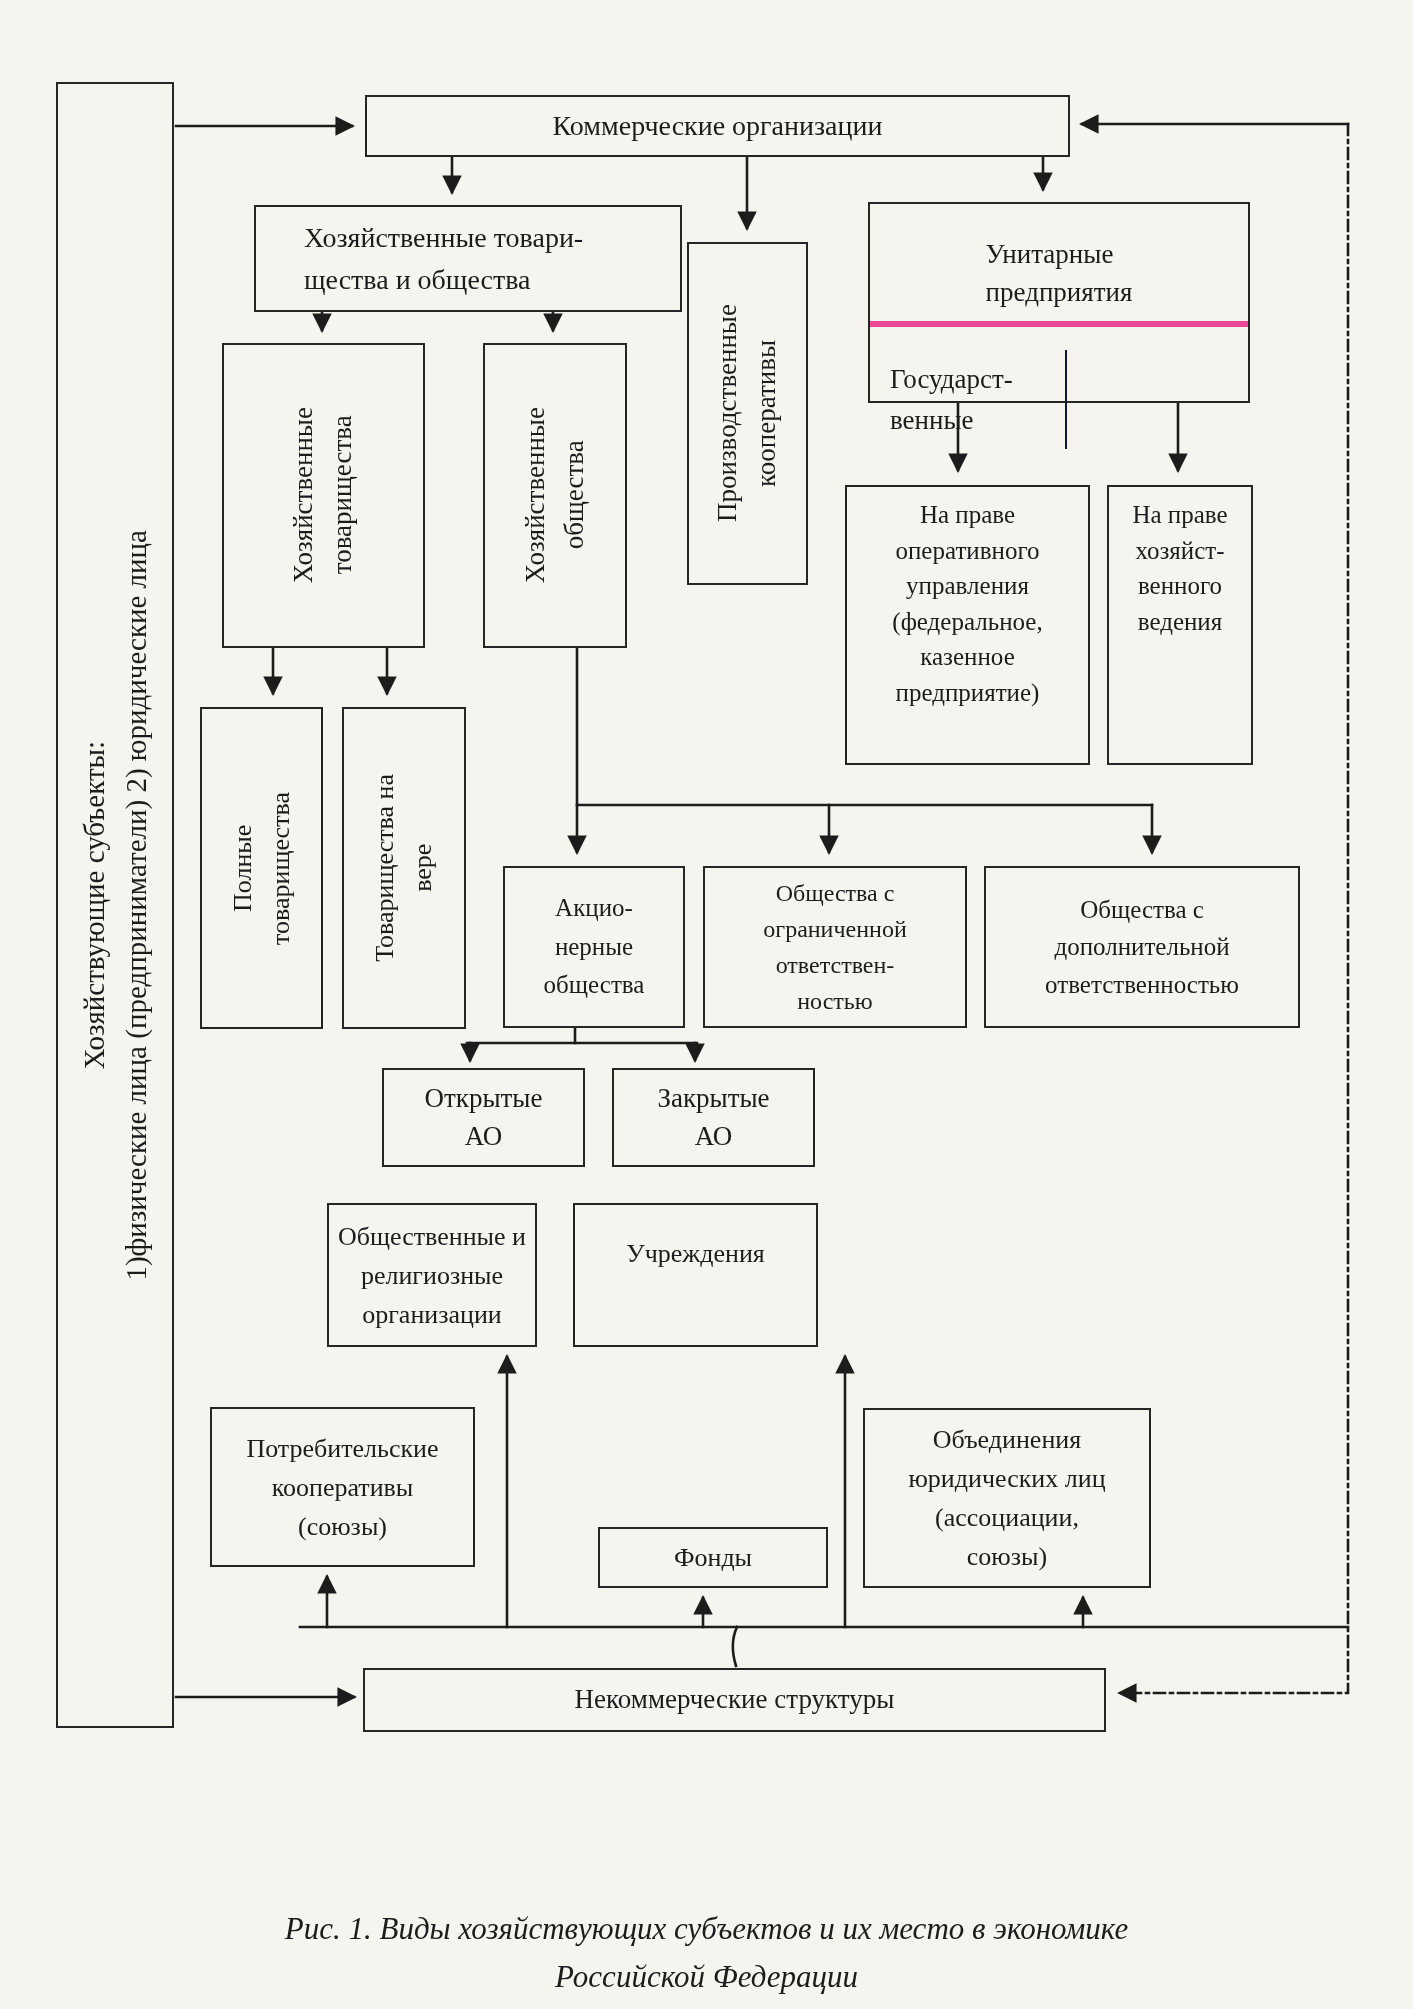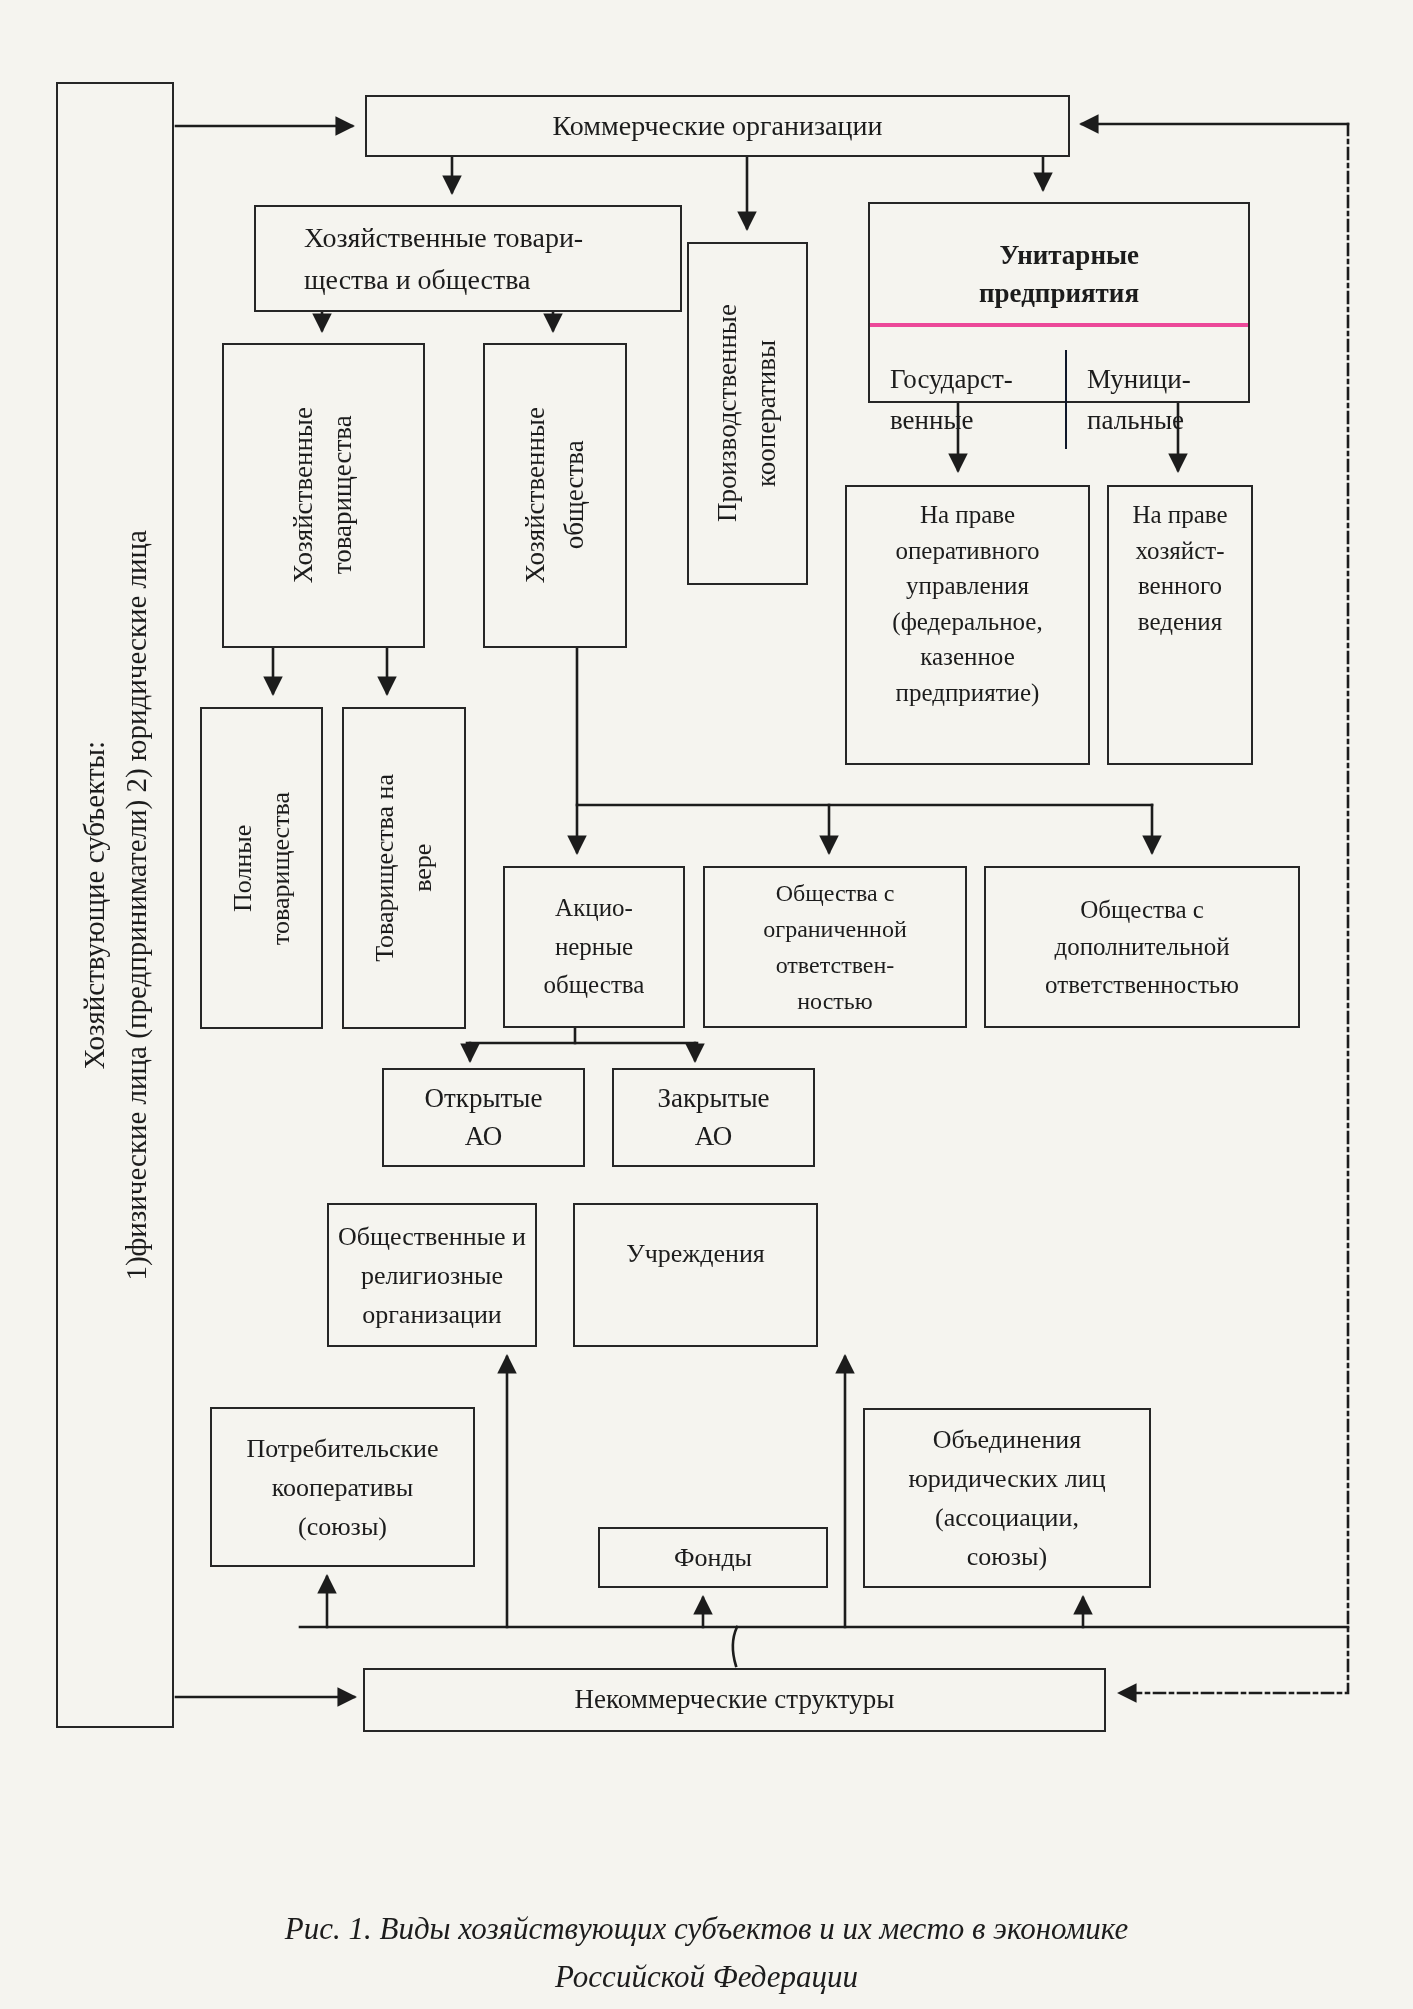--- a/index.html
+++ b/index.html
@@ -30,23 +30,23 @@
     writing-mode:vertical-rl;
     transform:rotate(180deg);
     white-space:pre-line;
     text-align:center;
     line-height:1.45;
   }
   .f28{font-size:28px;} .f27{font-size:27px;} .f26{font-size:26px;}
   .f25{font-size:25px;} .f24{font-size:24px;} .f29{font-size:29px;}
   .unitary-title{
     box-sizing:border-box;height:100px;
-    border-bottom:4px solid #ec4899;
+    border-bottom:6px solid #ec4899;
     display:flex;align-items:center;justify-content:center;
-    text-align:right;white-space:pre-line;line-height:1.4;font-weight:bold;
+    text-align:left;white-space:pre-line;line-height:1.4;
   }
   .unitary-row{display:flex;height:99px;}
   .unitary-cell{
     box-sizing:border-box;flex:1;
     display:flex;align-items:center;
     padding-left:20px;
     text-align:left;white-space:pre-line;line-height:1.5;
   }
   .unitary-cell.first{border-right:2px solid #0f172a;flex:0 0 197px;}
   .caption{
@@ -124,22 +124,20 @@
     <span class="vtext f27">Производственные
 кооперативы</span>
   </div>
 
   <div class="box" style="left:868px;top:202px;width:382px;height:201px;display:block;">
     <div class="unitary-title f27">Унитарные
 предприятия</div>
     <div class="unitary-row">
       <div class="unitary-cell first f27">Государст-
 венные</div>
-      <div class="unitary-cell f27">Муници-
-пальные</div>
     </div>
   </div>
 
   <div class="box f25 top-align" style="left:845px;top:485px;width:245px;height:280px;padding-top:10px;line-height:1.42;">На праве
 оперативного
 управления
 (федеральное,
 казенное
 предприятие)</div>
 

